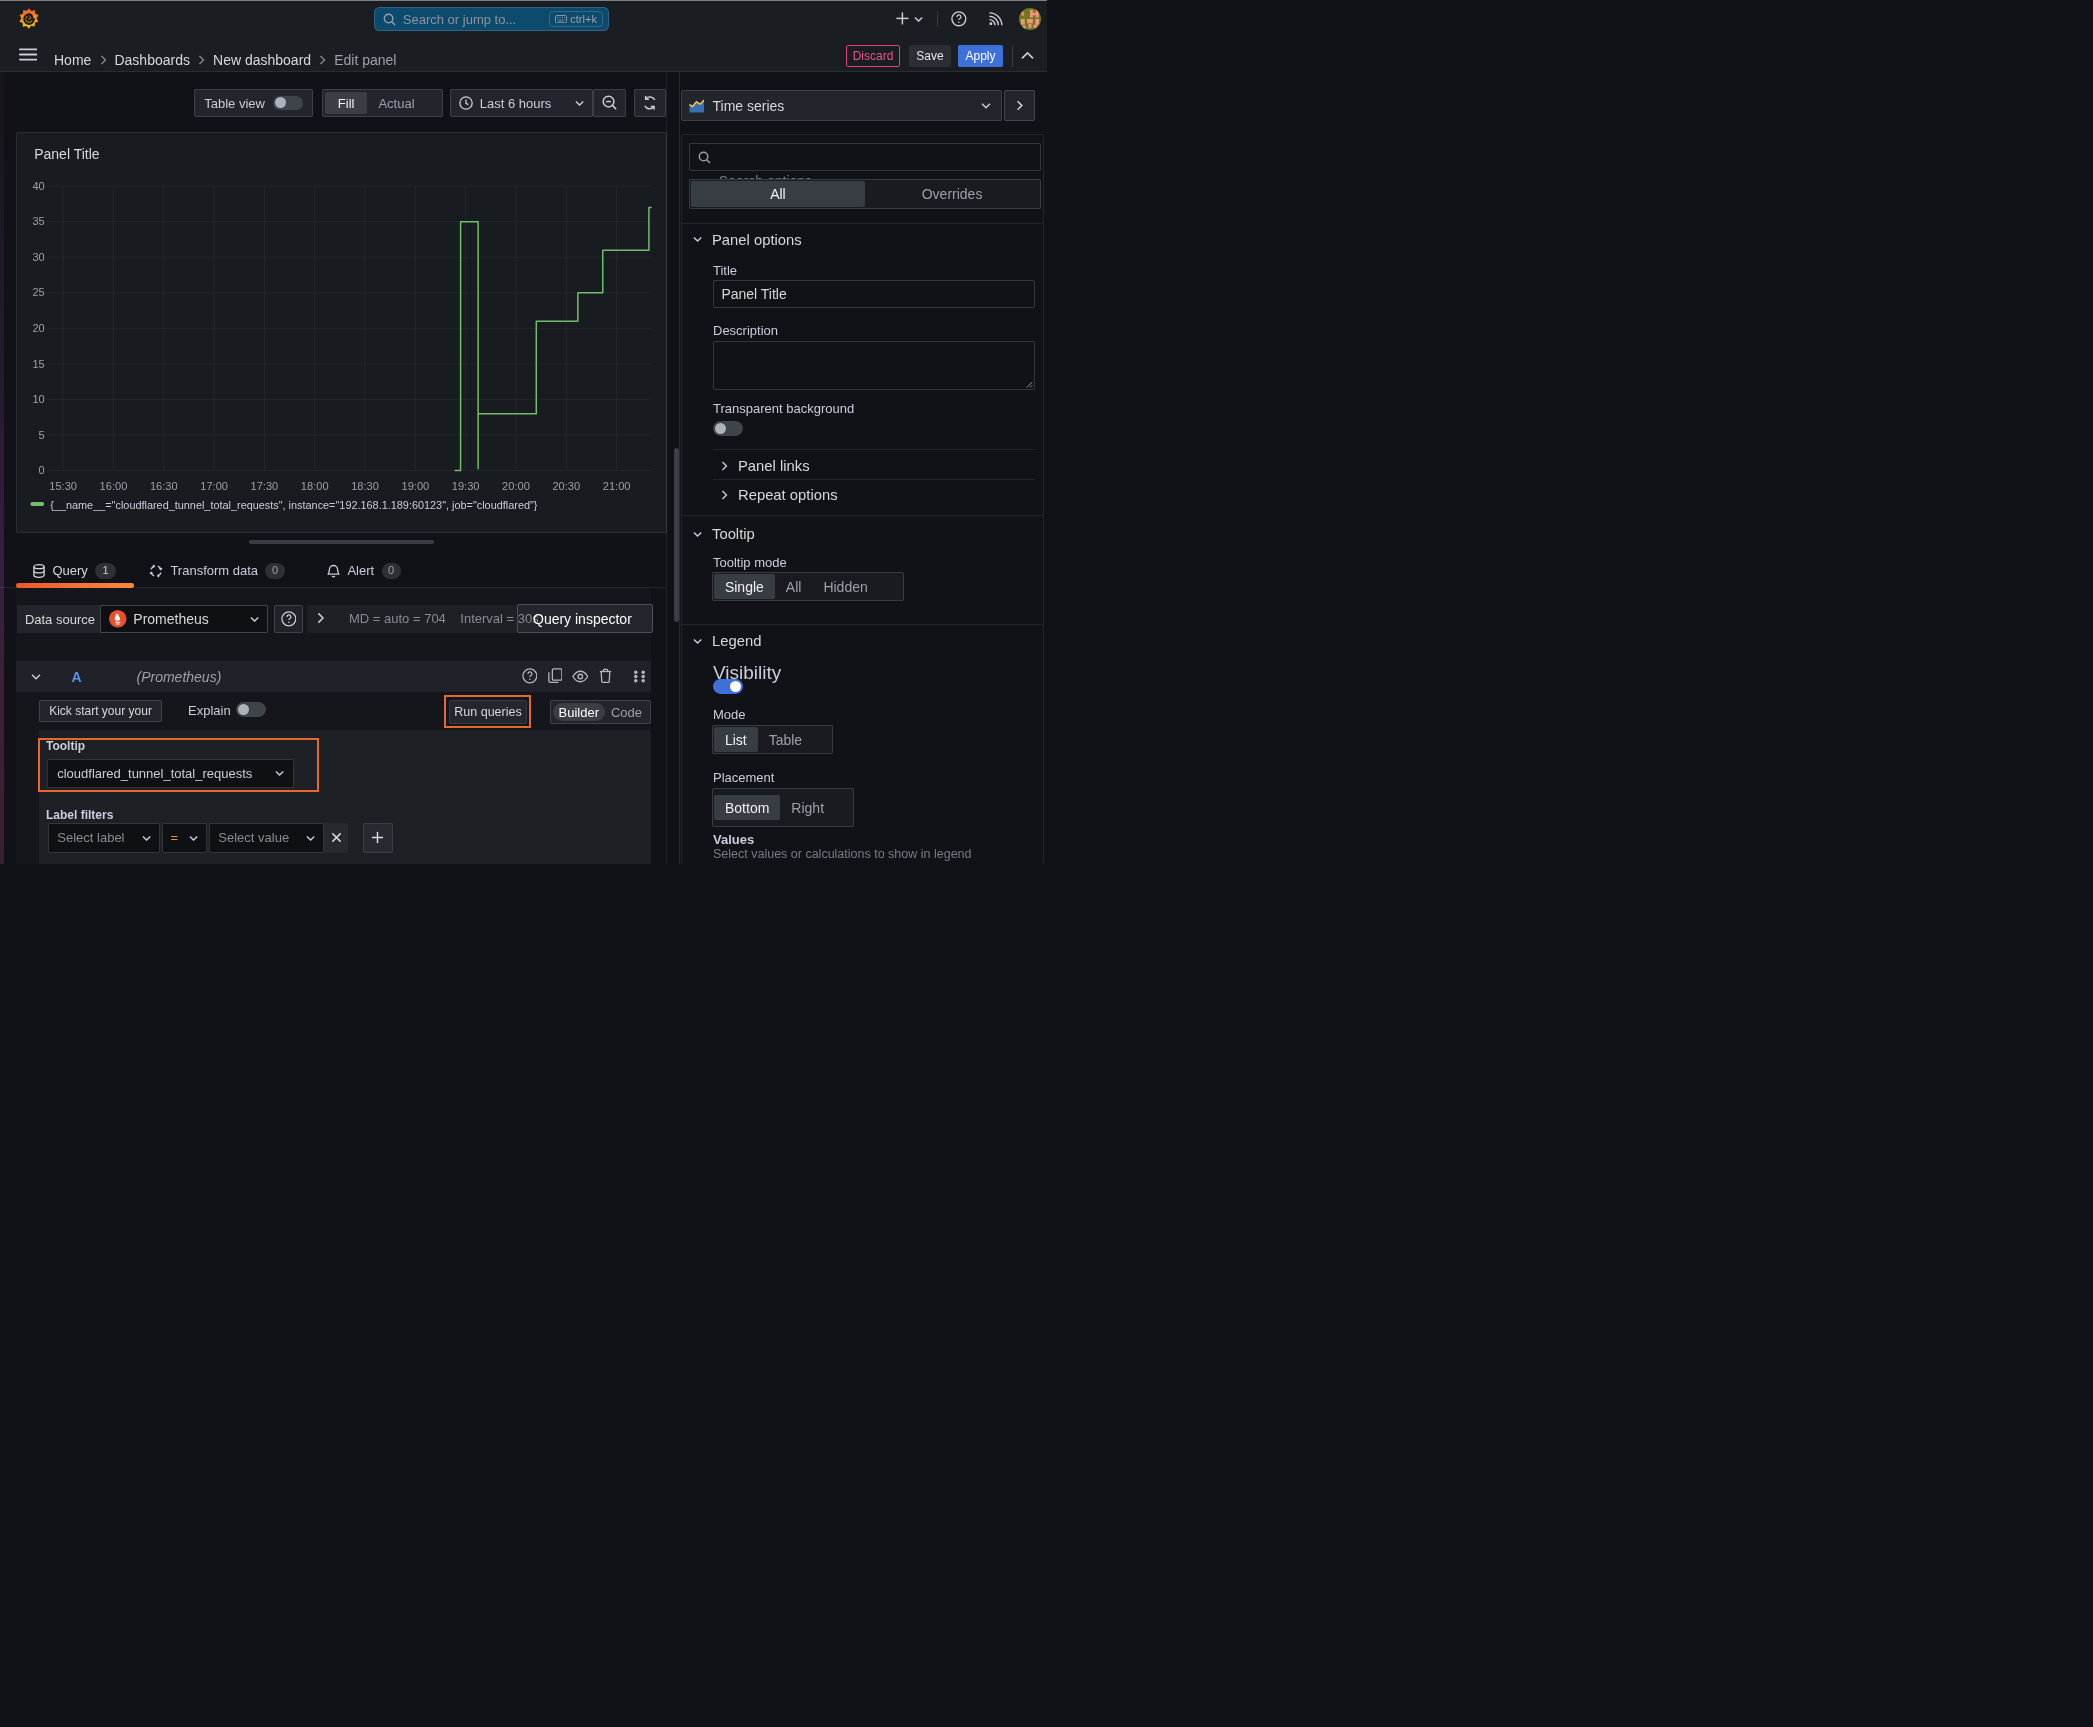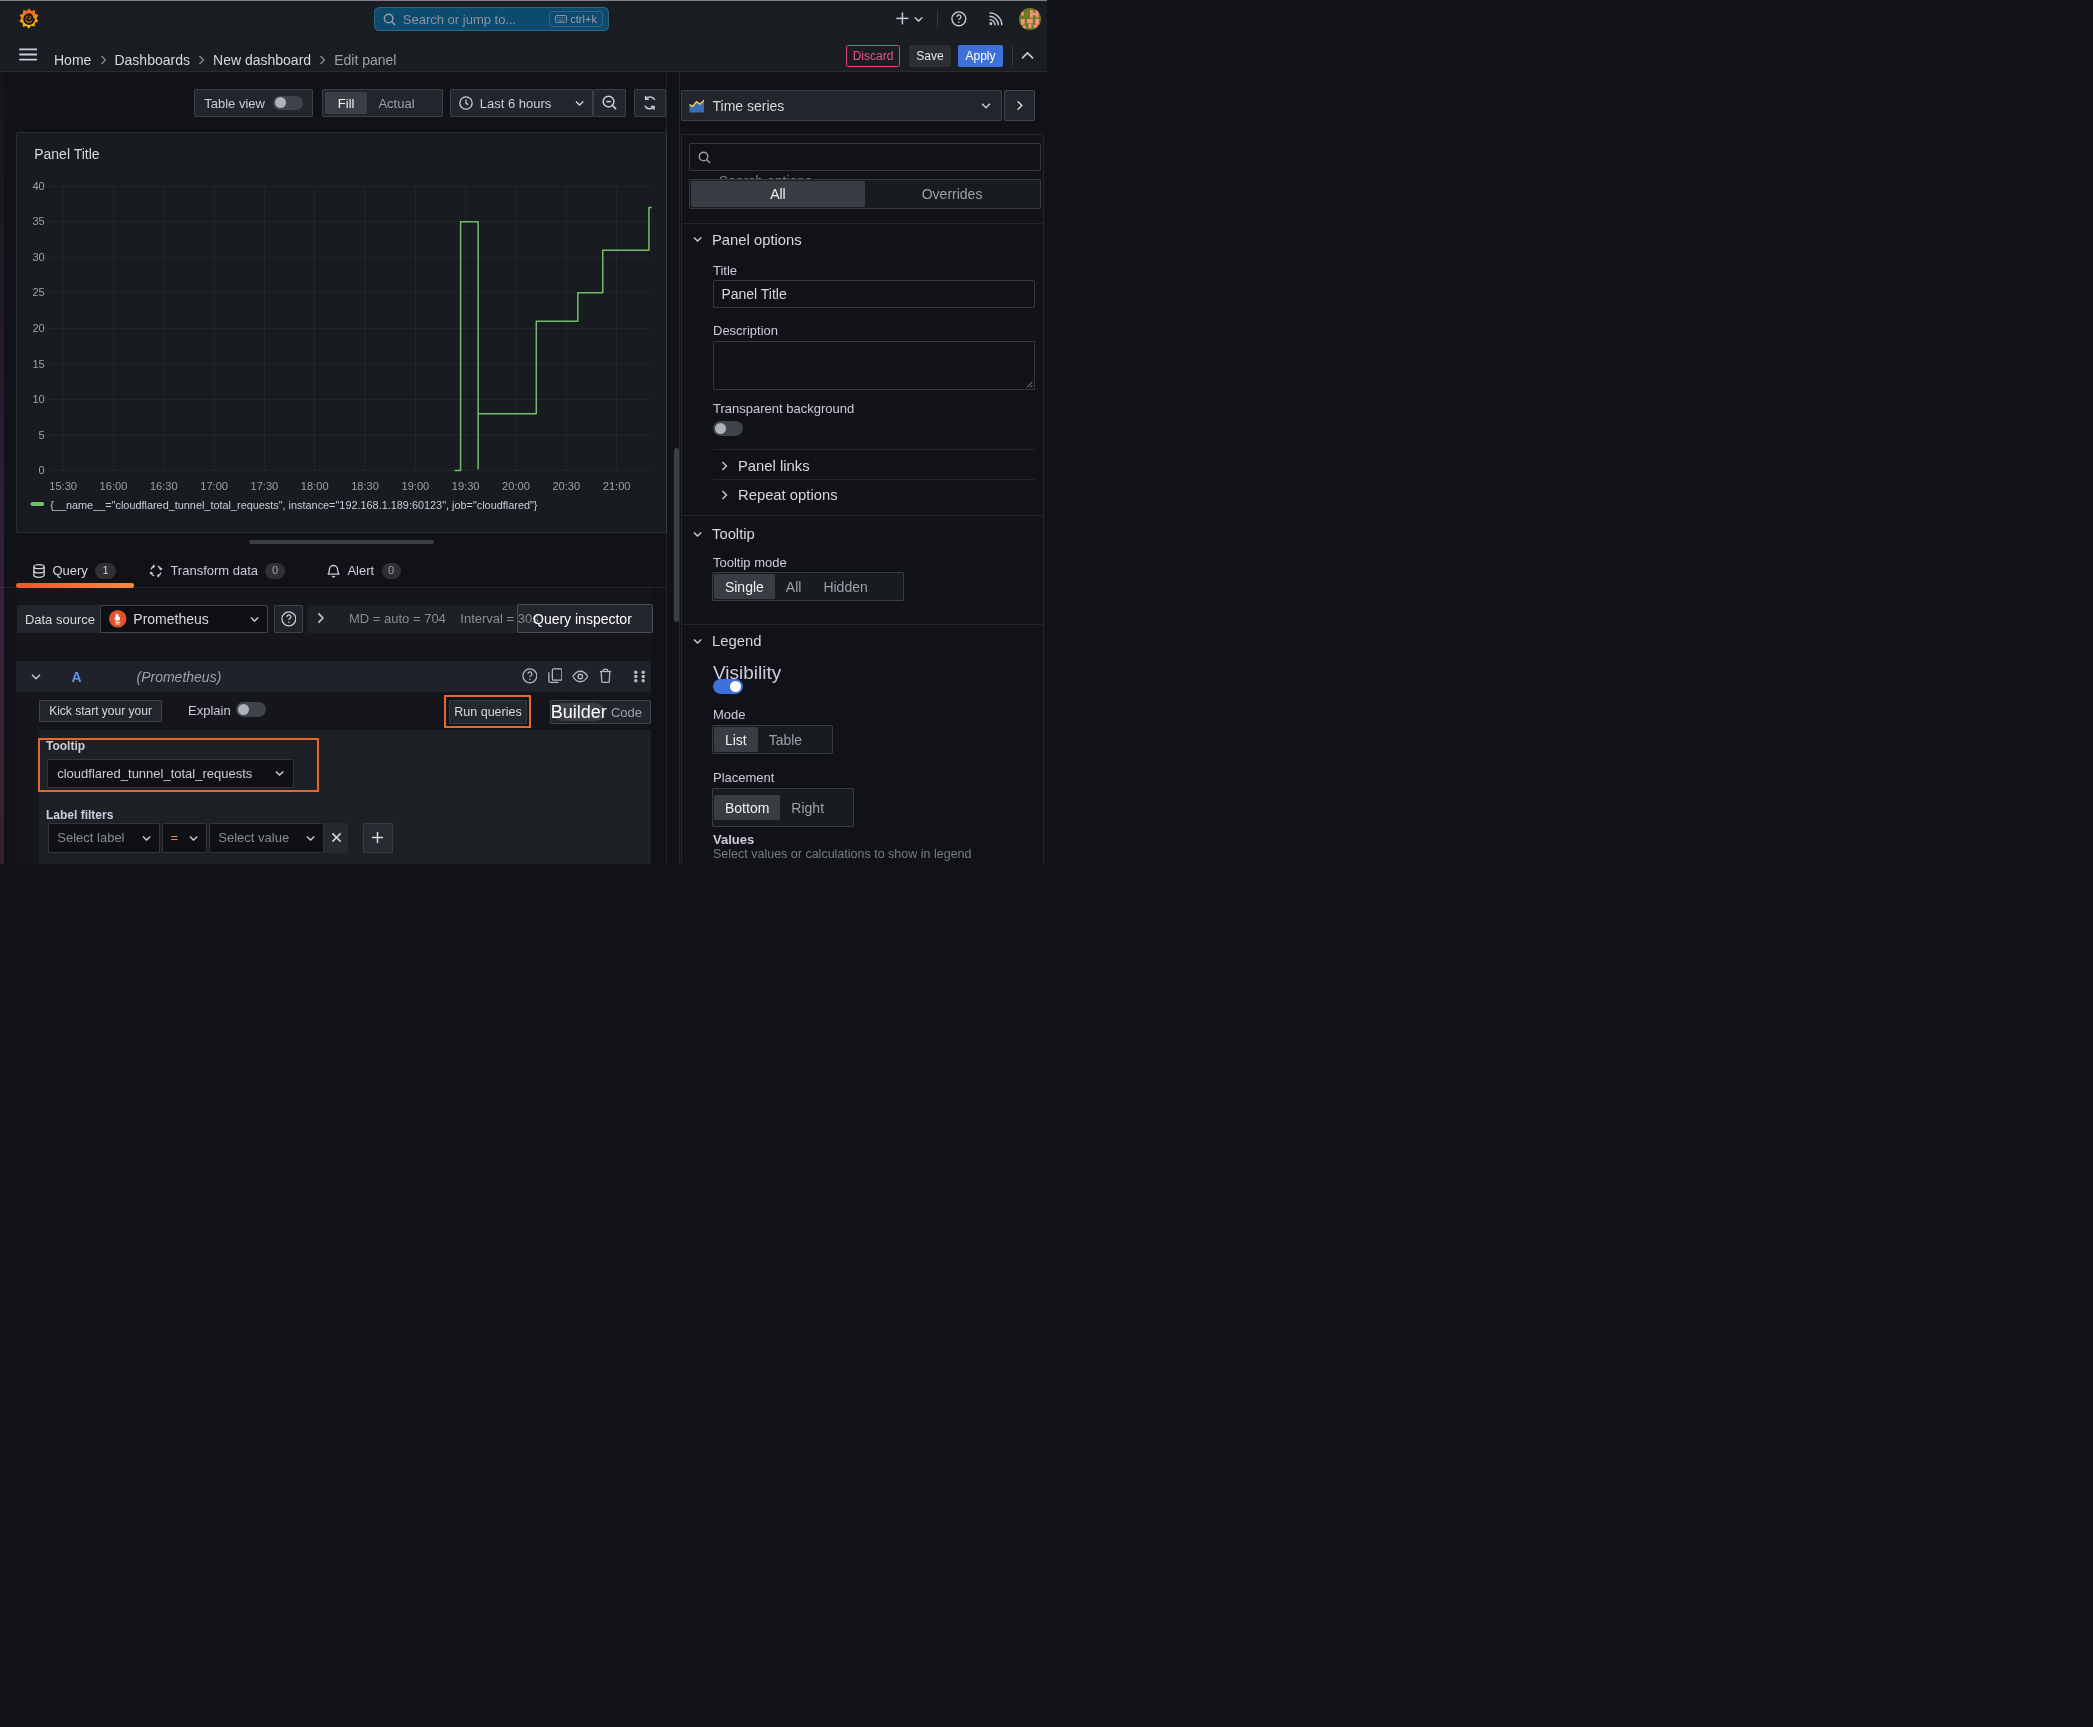--- a/index.html
+++ b/index.html
@@ -339,21 +339,21 @@
     </div>
 
     <div class="abs" style="left:39px; top:700px; height:22px; background:#22252b; border:0.9px solid rgba(204,204,220,0.18); border-radius:1.8px; display:flex; align-items:center; padding:0 9.2px; font-size:12px; color:#d8d9da;">Kick start your your</div>
     <div class="abs" style="left:188px; top:703px; font-size:13px; color:#ccccdc;">Explain</div>
     <div class="toggle abs" style="left:236px; top:702px;">
         <span class="knob"></span>
       </div>
     <div class="abs" style="left:444px; top:695px; width:87px; height:33px; border:2.3px solid #e8672f;"></div>
     <div class="abs" style="left:449px; top:700px; width:78px; height:24px; background:#24272d; border:0.9px solid rgba(204,204,220,0.12); border-radius:1.8px; display:flex; align-items:center; justify-content:center; font-size:12.5px; color:#d8d9da;">Run queries</div>
     <div class="abs" style="left:550px; top:700px; width:101px; height:24px; background:#22252b; border:0.9px solid rgba(204,204,220,0.18); border-radius:1.8px; display:flex; align-items:center; padding:1.8px;">
-      <span style="background:#3b3e45; color:#fff; border-radius:9px; height:18.5px; display:inline-flex; align-items:center; justify-content:center; width:52px; font-size:18px;">Builder</span>
+      <span style="background:#3b3e45; color:#fff; border-radius:9px; height:18.5px; display:inline-flex; align-items:center; justify-content:center; width:52px; font-size:13px;">Builder</span>
       <span style="color:#9da0a8; font-size:13px; flex:1; text-align:center;">Code</span>
     </div>
 
     <div class="abs" style="left:39px; top:730px; width:612px; height:134px; background:#1d2025;"></div>
     <div class="abs" style="left:38px; top:738px; width:281px; height:54px; border:2.3px solid #e8672f;"></div>
     <div class="abs" style="left:46px; top:739px; font-size:12px; font-weight:600; color:#ccccdc;">Tooltip</div>
     <div class="input abs" style="left:47px; top:759px; width:247px; height:29px; padding:0 9.2px; font-size:13px;">cloudflared_tunnel_total_requests
       <svg style="margin-left:auto;" width="9.2" height="6.5" viewBox="0 0 10 7" fill="none" stroke="#ccccdc" stroke-width="1.5">
           <path d="M1 1.5 L5 5.5 L9 1.5"></path>
         </svg>

